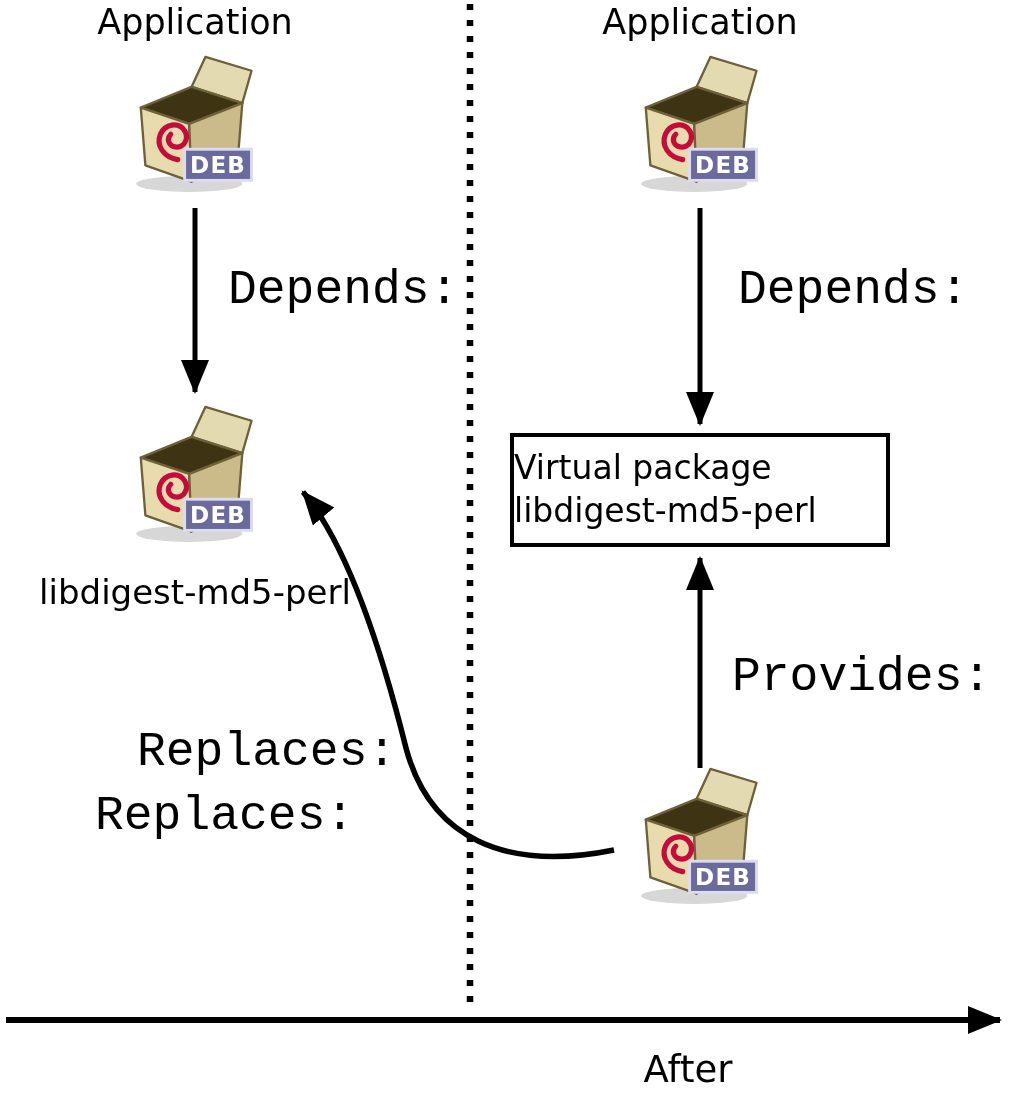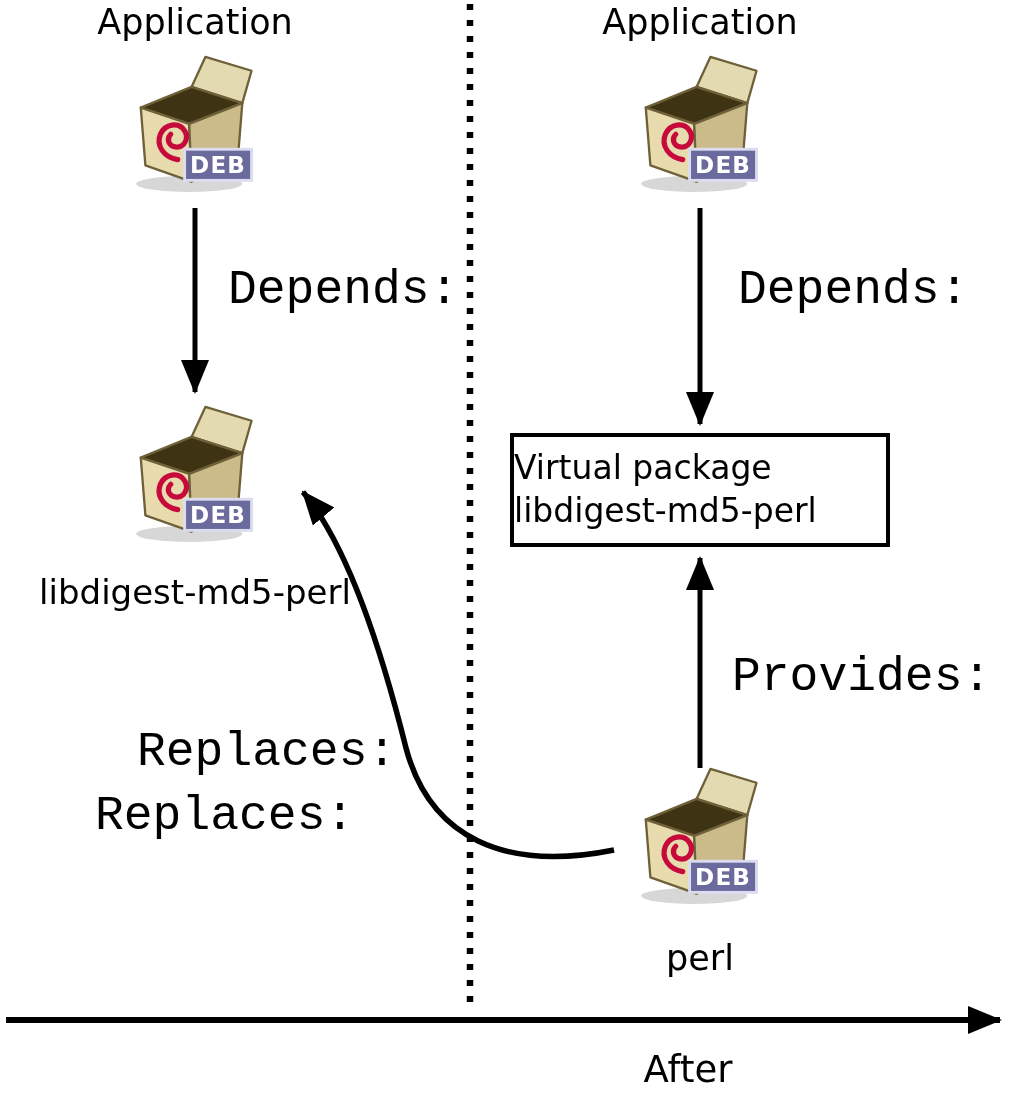--- a/index.html
+++ b/index.html
@@ -104,17 +104,16 @@
 
   <div class="label mono" style="left:738px; top:266px;">Depends:</div>
 
   <div class="vbox">
     <div>Virtual package</div>
     <div>libdigest-md5-perl</div>
   </div>
 
   <div class="label mono" style="left:732px; top:645px;margin-top:8px;">Provides:</div>
 
-  <div class="label sans-lg center" style="left:600px; top:938px; width:200px;">perl</div>
 
   <div class="label axis-lbl center" style="left:588px; top:1048px; width:200px;">After</div>
 
 </div>
 
 </body></html>

